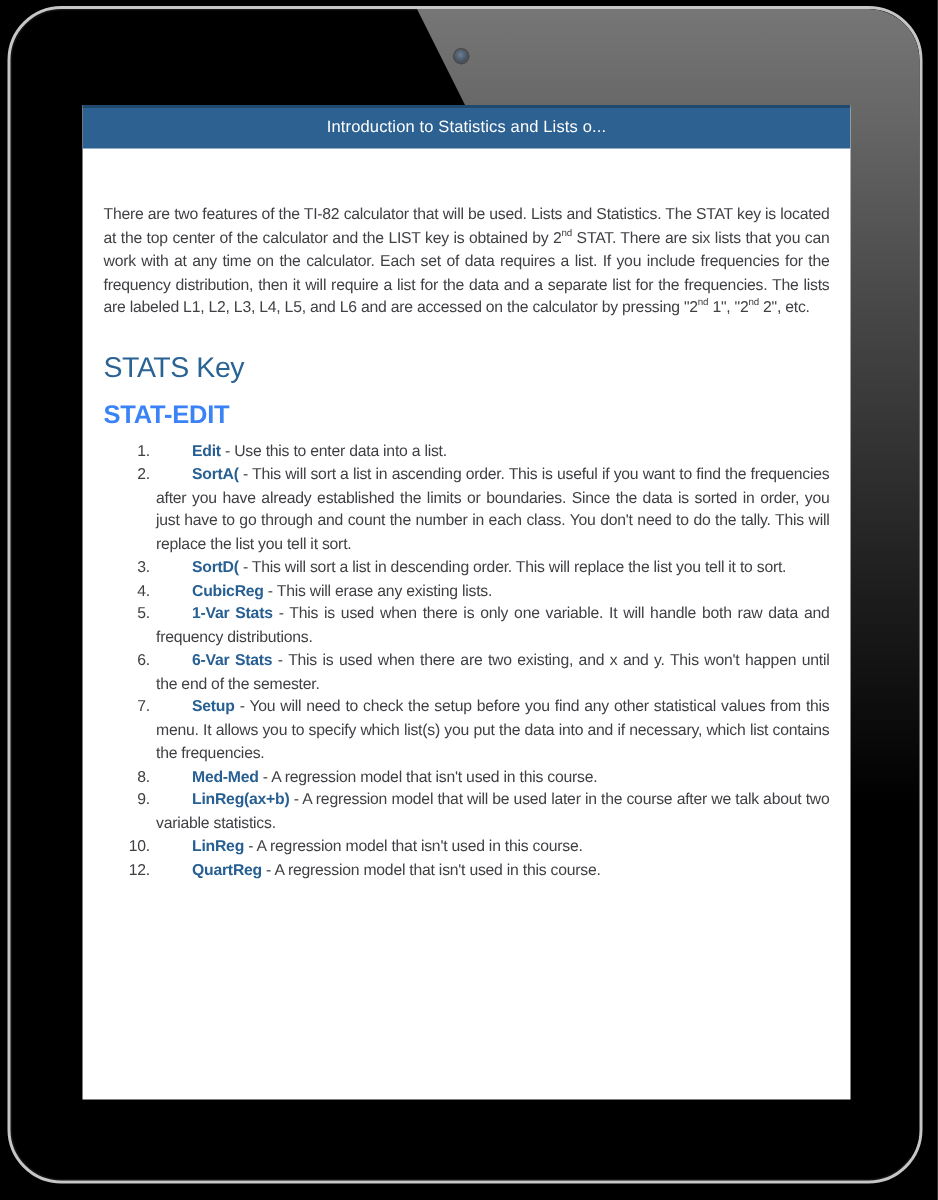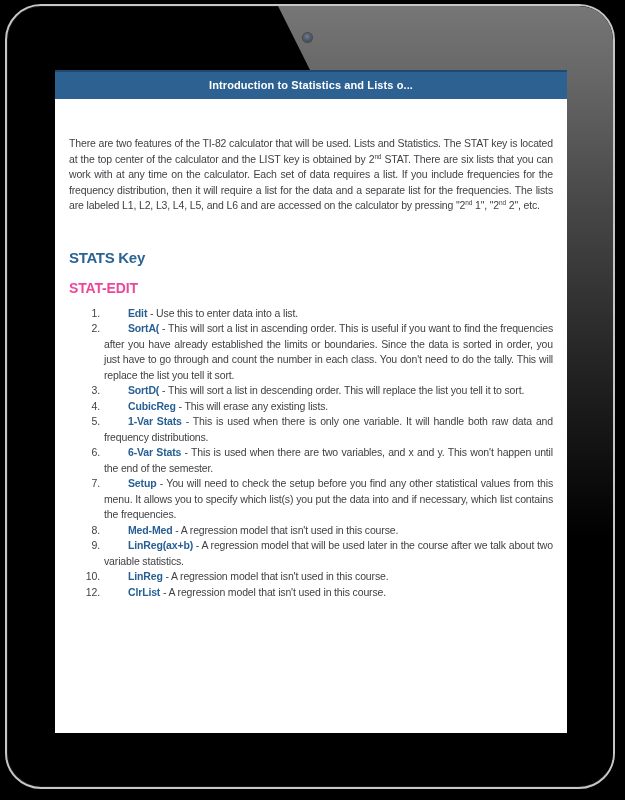--- a/index.html
+++ b/index.html
@@ -24,35 +24,35 @@
     background:radial-gradient(circle at 45% 40%, #6d7f94 0%, #4a5663 55%, #363b41 100%);
     box-shadow:0 0 0 1px rgba(40,40,40,0.55);
   }
   
   .screen {
     position:absolute; left:48px; top:64px; width:512px; height:663px;
     background:#ffffff; overflow:hidden;
   }
   .titlebar {
     height:29px; background:#2d6191; border-top:2px solid #20496e;
-    color:#fff; font-size:11px; font-weight:bold; text-align:center; line-height:26px;
+    color:#fff; font-size:11px; font-weight:normal; text-align:center; line-height:26px;
     letter-spacing:0.1px;
   }
   .content {
     padding:0 14px; color:#3f3f44; font-size:10.5px; line-height:15.5px;
     letter-spacing:-0.15px;
   }
   .intro { margin:37px 0 0 0; text-align:justify; }
   sup.nd { font-size:0.62em; vertical-align:super; line-height:0; }
   .h-stats {
-    margin:36px 0 0 0; font-size:15px; font-weight:bold; color:#2a6394;
+    margin:24px 0 0 0; font-size:19px; font-weight:normal; color:#2a6394;
     letter-spacing:-0.3px;
   }
   .sub { margin:18px 0 0 0; }
-  .h-statedit { margin:16px 0 0 0; font-size:14px; font-weight:bold; color:#ec4899; }
+  .h-statedit { margin:16px 0 0 0; font-size:17px; font-weight:bold; color:#3b82f6; }
   ol.fn-list { list-style:none; margin:9px 0 0 0; padding:0; }
   ol.fn-list li {
     position:relative; padding-left:35px; text-align:justify; margin:0;
   }
   ol.fn-list .num {
     position:absolute; left:0; top:0; width:31px; text-align:right;
   }
   .term { font-weight:bold; color:#275f93;margin-left:24px; }
 </style>
 </head>
@@ -76,24 +76,24 @@
 
 
         <h2 class="h-statedit">STAT-EDIT</h2>
 
         <ol class="fn-list">
           <li><span class="num">1.</span><span class="term">Edit</span><span> - Use this to enter data into a list.</span></li>
           <li><span class="num">2.</span><span class="term">SortA(</span><span> - This will sort a list in ascending order. This is useful if you want to find the frequencies after you have already established the limits or boundaries. Since the data is sorted in order, you just have to go through and count the number in each class. You don't need to do the tally. This will replace the list you tell it sort.</span></li>
           <li><span class="num">3.</span><span class="term">SortD(</span><span> - This will sort a list in descending order. This will replace the list you tell it to sort.</span></li>
           <li><span class="num">4.</span><span class="term">CubicReg</span><span> - This will erase any existing lists.</span></li>
           <li><span class="num">5.</span><span class="term">1-Var Stats</span><span> - This is used when there is only one variable. It will handle both raw data and frequency distributions.</span></li>
-          <li><span class="num">6.</span><span class="term">6-Var Stats</span><span> - This is used when there are two variables, and x and y. This won't happen until the end of the semester.</span></li>
+          <li><span class="num">6.</span><span class="term">6-Var Stats</span><span> - This is used when there are two existing, and x and y. This won't happen until the end of the semester.</span></li>
           <li><span class="num">7.</span><span class="term">Setup</span><span> - You will need to check the setup before you find any other statistical values from this menu. It allows you to specify which list(s) you put the data into and if necessary, which list contains the frequencies.</span></li>
           <li><span class="num">8.</span><span class="term">Med-Med</span><span> - A regression model that isn't used in this course.</span></li>
           <li><span class="num">9.</span><span class="term">LinReg(ax+b)</span><span> - A regression model that will be used later in the course after we talk about two variable statistics.</span></li>
           <li><span class="num">10.</span><span class="term">LinReg</span><span> - A regression model that isn't used in this course.</span></li>
-          <li><span class="num">12.</span><span class="term">ClrList</span><span> - A regression model that isn't used in this course.</span></li>
+          <li><span class="num">12.</span><span class="term">QuartReg</span><span> - A regression model that isn't used in this course.</span></li>
         </ol>
 
       </div>
     </div>
   </div>
 </div>
 
 </body></html>

